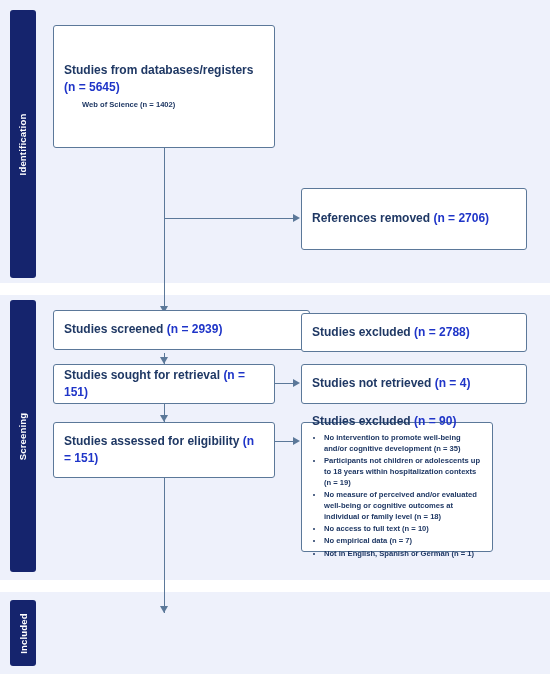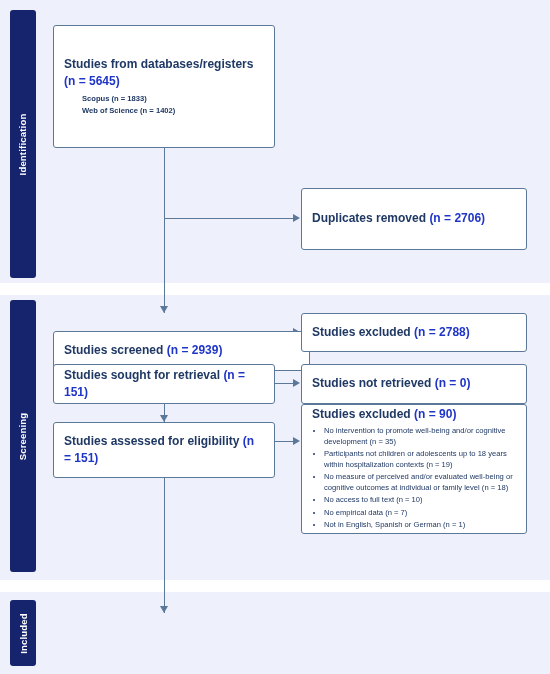--- a/index.html
+++ b/index.html
@@ -59,35 +59,35 @@
     font-size:7.6px;
     color:#1f3864;
     font-weight:bold;
     line-height:1.62;
     white-space:nowrap;
   }
   .bullets{margin:3px 0 0 0;padding:0 0 0 12px;}
   .bullets li{
     font-size:7.6px;
     color:#1f3864;
-    font-weight:normal;
+    font-weight:bold;
     line-height:1.42;
     margin-bottom:1.5px;
   }
   .bullets li::marker{color:#1f3864;font-size:7px;}
 
   
   #box-databases     {left:53px; top:25px;  width:222px;height:123px;}
   #box-refs-removed  {left:301px;top:188px; width:226px;height:62px;}
-  #box-screened      {left:53px; top:331px; width:257px;height:40px;}
+  #box-screened      {left:53px; top:310px; width:257px;height:40px;}
   #box-excluded-1    {left:301px;top:313px; width:226px;height:39px;}
   #box-retrieval     {left:53px; top:364px; width:222px;height:40px;}
   #box-not-retrieved {left:301px;top:364px; width:226px;height:40px;}
   #box-eligibility   {left:53px; top:422px; width:222px;height:56px;}
-  #box-excluded-2    {left:301px;top:404px; width:226px;height:130px;}
+  #box-excluded-2    {left:301px;top:422px; width:192px;height:130px;}
   #box-included      {left:53px; top:613px; width:222px;height:40px;}
 
   
   .conn{position:absolute;background:#5b7899;}
   .vline{width:1.3px;}
   .hline{height:1.3px;}
   .arrow-down{
     position:absolute;width:0;height:0;
     border-left:4.5px solid transparent;
     border-right:4.5px solid transparent;
@@ -139,43 +139,42 @@
 
   <div class="conn hline" style="left:275px;top:441px;width:19px;"></div>
   <div class="arrow-right" style="left:293px;top:437px;"></div>
 
   <div class="conn vline" style="left:164px;top:462px;height:151px;"></div>
   <div class="arrow-down" style="left:160px;top:606px;"></div>
 
   <div class="box" id="box-databases">
     <div class="title"><span>Studies from databases/registers </span><span class="n">(n = 5645)</span></div>
     <ul class="sublist">
-      <li>Scopus (n = 1833)</li>
       <li>Web of Science (n = 1402)</li>
     </ul>
   </div>
 
   <div class="box" id="box-refs-removed">
-    <div class="title"><span>Duplicates removed </span><span class="n">(n = 2706)</span></div>
+    <div class="title"><span>References removed </span><span class="n">(n = 2706)</span></div>
   </div>
 
   <div class="box" id="box-screened">
     <div class="title"><span>Studies screened </span><span class="n">(n = 2939)</span></div>
   </div>
 
   <div class="box" id="box-excluded-1">
     <div class="title"><span>Studies excluded </span><span class="n">(n = 2788)</span></div>
   </div>
 
   <div class="box" id="box-retrieval">
     <div class="title"><span>Studies sought for retrieval </span><span class="n">(n = 151)</span></div>
   </div>
 
   <div class="box" id="box-not-retrieved">
-    <div class="title"><span>Studies not retrieved </span><span class="n">(n = 0)</span></div>
+    <div class="title"><span>Studies not retrieved </span><span class="n">(n = 4)</span></div>
   </div>
 
   <div class="box" id="box-eligibility">
     <div class="title"><span>Studies assessed for eligibility </span><span class="n">(n = 151)</span></div>
   </div>
 
   <div class="box" id="box-excluded-2">
     <div class="title"><span>Studies excluded </span><span class="n">(n = 90)</span></div>
     <ul class="bullets">
       <li>No intervention to promote well-being and/or cognitive development (n = 35)</li>

